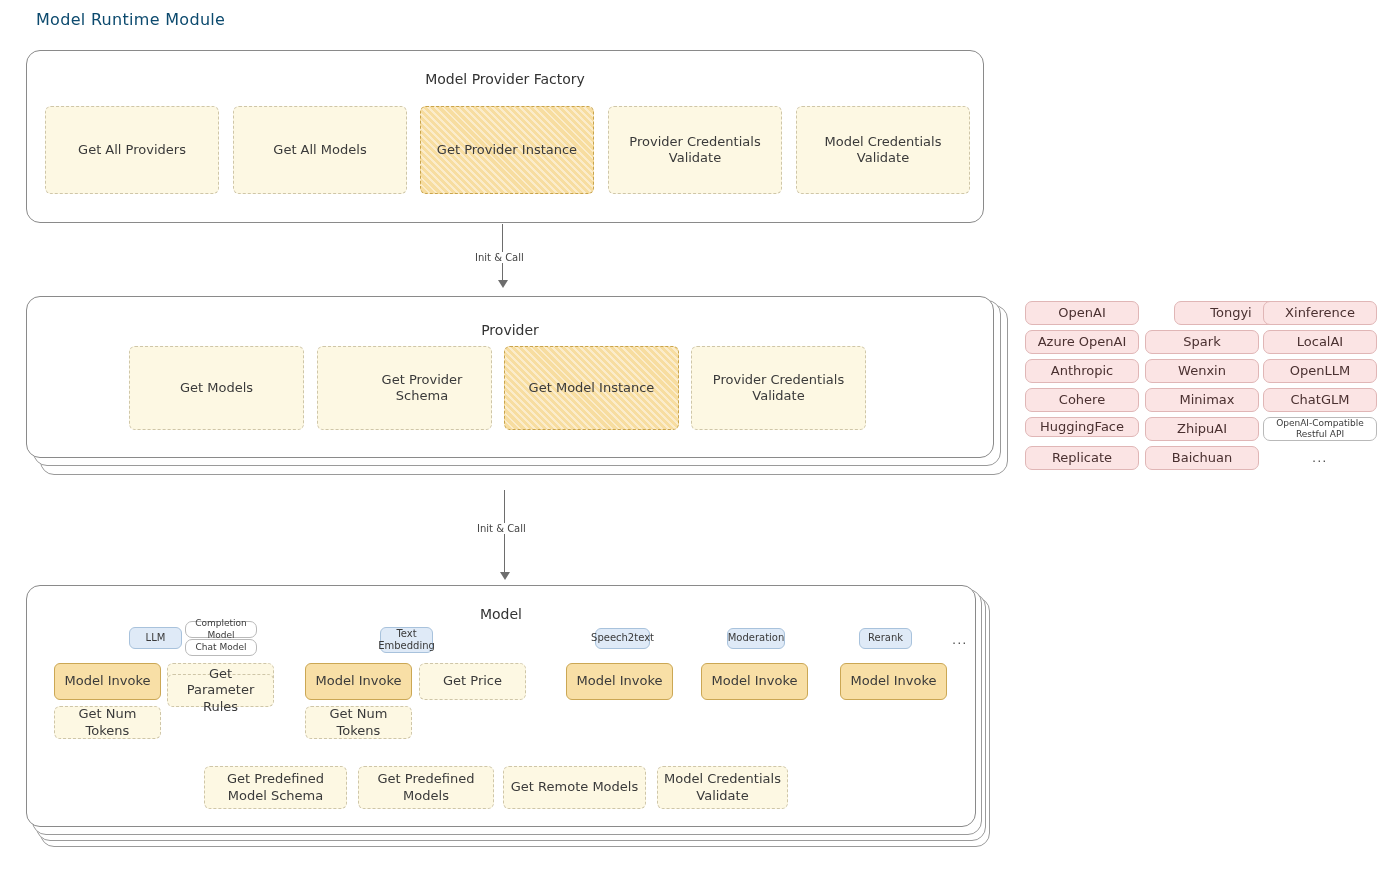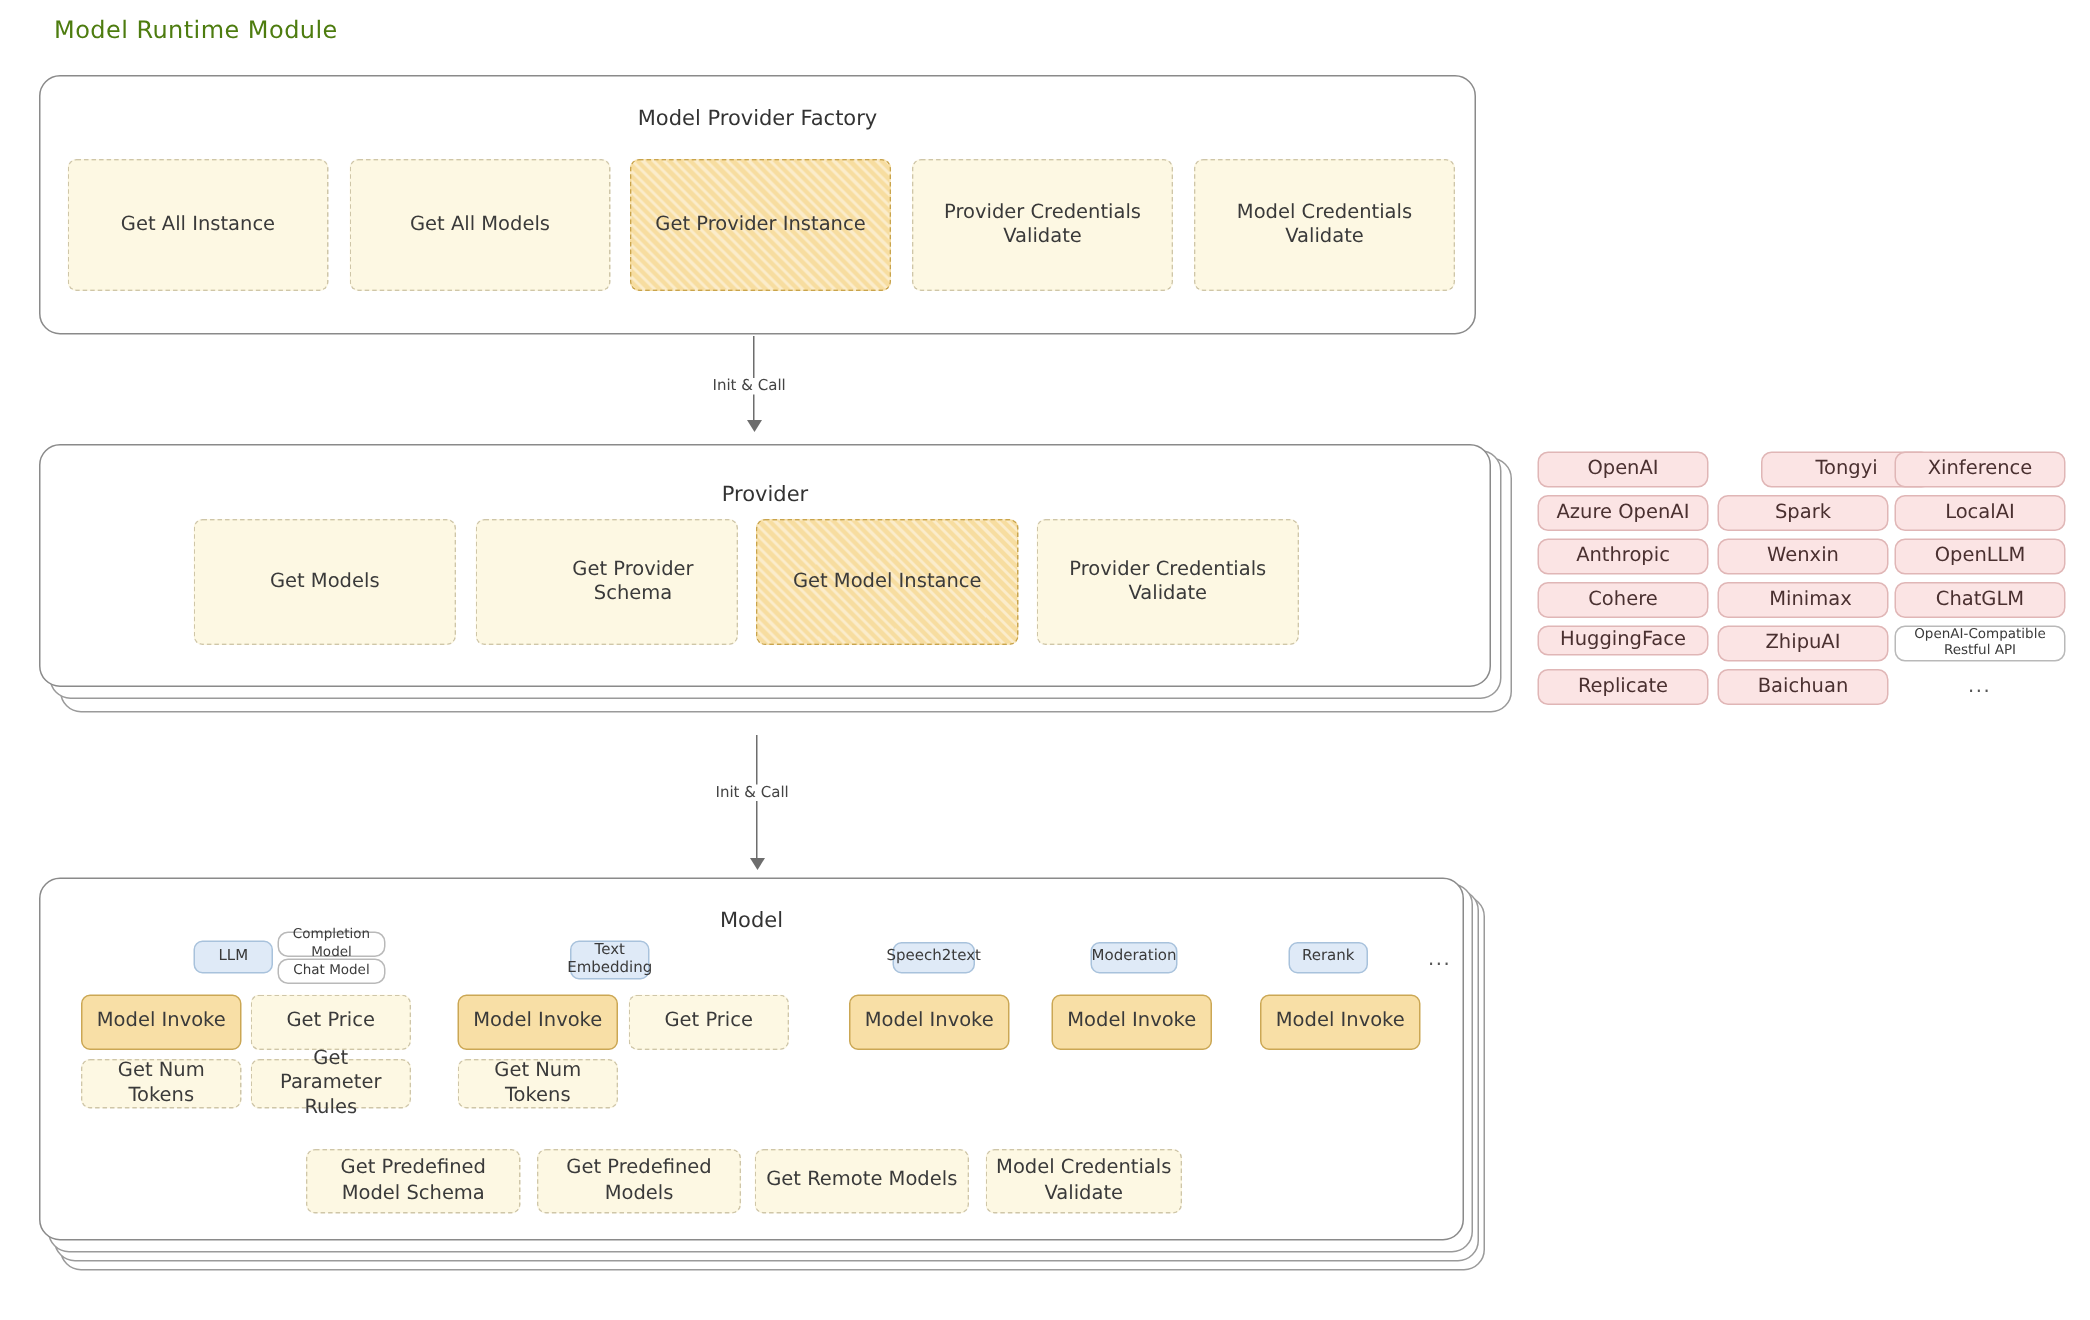--- a/index.html
+++ b/index.html
@@ -13,21 +13,21 @@
     position: relative;
     font-family: "DejaVu Sans", sans-serif;
     color: #333333;
     overflow: hidden;
   }
   .page-title {
     position: absolute;
     left: 36px;
     top: 10px;
     font-size: 16px;
-    color: #4d7c0f;
+    color: #0c4a6e;
     letter-spacing: 0.3px;
   }
 
   
   .panel {
     position: absolute;
     border: 1.5px solid #8a8a8a;
     border-radius: 14px;
     background: #ffffff;
     box-sizing: border-box;
@@ -127,21 +127,21 @@
   }
 </style>
 </head>
 <body>
 
 <div class="page-title">Model Runtime Module</div>
 
 <div class="panel" style="left:26px; top:50px; width:958px; height:173px;">
   <div class="panel-title" style="top:20px;">Model Provider Factory</div>
 </div>
-<div class="node dashed-light" style="left:45px; top:106px; width:174px; height:88px;">Get All Instance</div>
+<div class="node dashed-light" style="left:45px; top:106px; width:174px; height:88px;">Get All Providers</div>
 <div class="node dashed-light" style="left:233px; top:106px; width:174px; height:88px;">Get All Models</div>
 <div class="node dashed-orange" style="left:420px; top:106px; width:174px; height:88px;">Get Provider Instance</div>
 <div class="node dashed-light" style="left:608px; top:106px; width:174px; height:88px;">Provider Credentials Validate</div>
 <div class="node dashed-light" style="left:796px; top:106px; width:174px; height:88px;">Model Credentials Validate</div>
 
 <div class="arrow-line" style="left:502px; top:224px; height:58px;"></div>
 <div class="arrow-head" style="left:498px; top:280px;"></div>
 <div class="arrow-label" style="left:472px; top:252px;">Init &amp; Call</div>
 
 <div class="stack-layer" style="left:40px; top:305px; width:968px; height:170px;"></div>
@@ -192,21 +192,21 @@
 
 <div class="node blue" style="left:380px; top:627px; width:53px; height:26px;">Text Embedding</div>
 <div class="node blue" style="left:595px; top:628px; width:55px; height:21px;">Speech2text</div>
 <div class="node blue" style="left:727px; top:628px; width:58px; height:21px;">Moderation</div>
 <div class="node blue" style="left:859px; top:628px; width:53px; height:21px;">Rerank</div>
 <div class="ellipsis" style="left:952px; top:632px;">...</div>
 
 <div class="node solid-orange" style="left:54px; top:663px; width:107px; height:37px;">Model Invoke</div>
 <div class="node dashed-light" style="left:167px; top:663px; width:107px; height:37px;">Get Price</div>
 <div class="node dashed-light" style="left:54px; top:706px; width:107px; height:33px;">Get Num Tokens</div>
-<div class="node dashed-light" style="left:167px; top:706px; width:107px; height:33px;">Get Parameter Rules</div>
+<div class="node dashed-light" style="left:167px; top:674px; width:107px; height:33px;">Get Parameter Rules</div>
 
 <div class="node solid-orange" style="left:305px; top:663px; width:107px; height:37px;">Model Invoke</div>
 <div class="node dashed-light" style="left:419px; top:663px; width:107px; height:37px;">Get Price</div>
 <div class="node dashed-light" style="left:305px; top:706px; width:107px; height:33px;">Get Num Tokens</div>
 
 <div class="node solid-orange" style="left:566px; top:663px; width:107px; height:37px;">Model Invoke</div>
 <div class="node solid-orange" style="left:701px; top:663px; width:107px; height:37px;">Model Invoke</div>
 <div class="node solid-orange" style="left:840px; top:663px; width:107px; height:37px;">Model Invoke</div>
 
 <div class="node dashed-light" style="left:204px; top:766px; width:143px; height:43px;">Get Predefined Model Schema</div>

